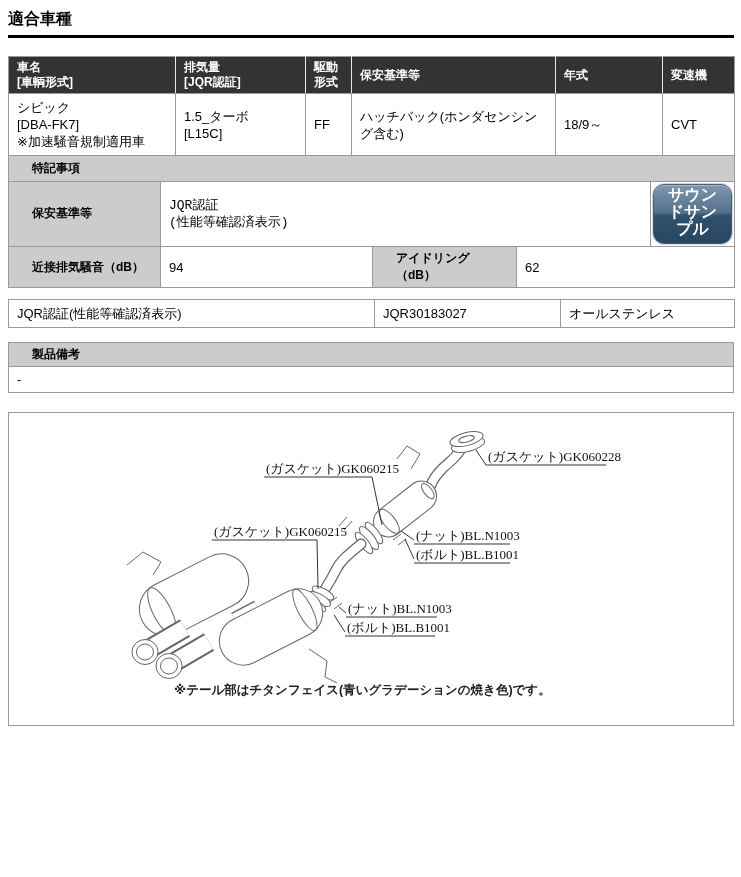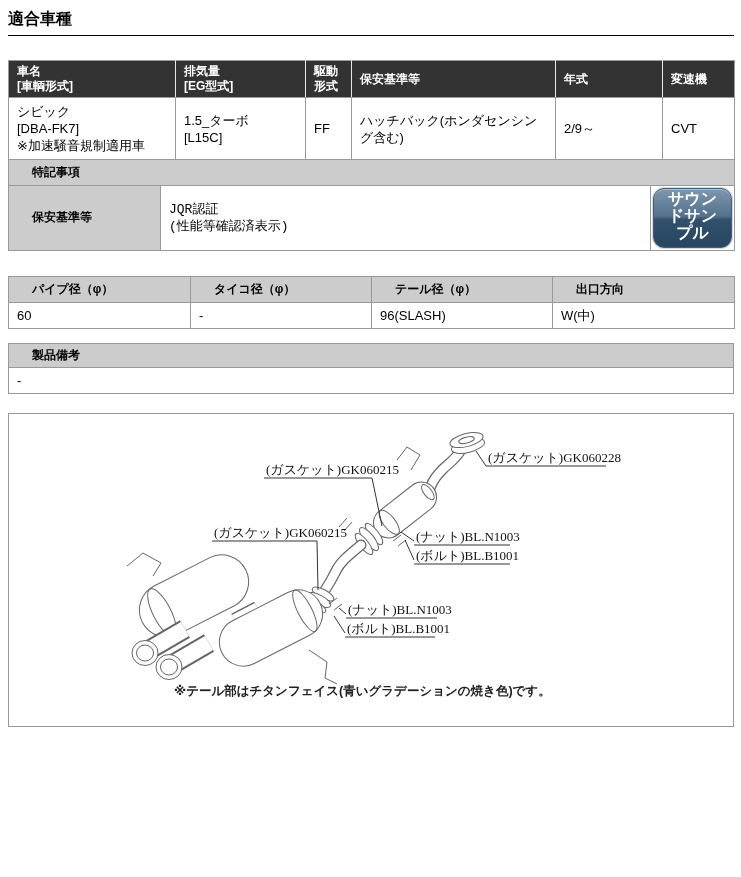--- a/index.html
+++ b/index.html
@@ -2,37 +2,37 @@
 <html><head>
 <meta charset="utf-8">
 <style>
   * { box-sizing: border-box; }
   html,body { margin:0; padding:0; background:#fff; }
   body { width:741px; height:877px; overflow:hidden;
          font-family:"Liberation Sans","DejaVu Sans",sans-serif; color:#000; }
   .page { padding:8px 7px 0 8px; width:741px; }
 
   h2.sec { font-size:16px; font-weight:bold; margin:0; padding:2px 0 7px 0;
-           border-bottom:1px solid #000000; line-height:18px; }
+           border-bottom:3px solid #000000; line-height:18px; }
   #sec2-title { margin-top:43px; }
 
   table { width:726px; border-collapse:collapse; table-layout:fixed;
           font-size:13px; line-height:17px; }
   td, th { border:1px solid #999; padding:3px 8px; vertical-align:middle;
            text-align:left; overflow:hidden; }
   th { font-weight:bold; font-size:12px; }
 
   .dark th { background:#333; color:#fff; line-height:15px; }
   .dark th { border-right-color:#e8e8e8; }
   .dark th:last-child { border-right-color:#999; }
 
   .gh { background:#ccc; font-weight:bold; font-size:12px;padding-left:23px; }
   .ml { white-space:pre-line; }
 
-  #vehicle-table { margin-top:24px;padding-left:34px; }
+  #vehicle-table { margin-top:18px;padding-left:34px; }
   #notes-table { margin-top:-1px; }
   #cert-table { margin-top:11px; }
   #size-table, #remarks-table { margin-top:14px; }
 
   tr.h34 { height:34px; } tr.h62 { height:62px; } tr.h26 { height:26px; }
   tr.h27 { height:27px; } tr.h46 { height:46px;font-family:Liberation Mono, monospace; } tr.h28 { height:28px; }
   tr.h24 { height:24px; }
 
   .btncell { text-align:center; padding:2px; }
   .sndbtn { display:inline-block; padding:3px 11px 4px; font-size:16px; font-weight:bold;
@@ -66,36 +66,36 @@
         <col style="width:46px">
       <col style="width:204px">
         <col style="width:107px">
         <col style="width:72px">
       </colgroup>
     <tbody>
         <tr class="h34">
       <th class="ml">車名
 [車輌形式]</th>
       <th class="ml">排気量
-[EG型式]</th>
+[JQR認証]</th>
       <th class="ml">駆動
 形式</th>
       <th>保安基準等</th>
       <th>年式</th>
       <th>変速機</th>
     </tr>
     <tr class="h62">
       <td class="ml">シビック
 [DBA-FK7]
 ※加速騒音規制適用車</td>
       <td class="ml">1.5_ターボ
 [L15C]</td>
       <td>FF</td>
       <td>ハッチバック(ホンダセンシング含む)</td>
-      <td>2/9～</td>
+      <td>18/9～</td>
       <td>CVT</td>
     </tr>
   </tbody>
     </table>
 
   <table id="notes-table">
     <colgroup>
         <col style="width:152px">
         <col style="width:212px">
         <col style="width:144px">
@@ -107,56 +107,45 @@
       <th class="gh" colspan="5">特記事項</th>
     </tr>
     <tr class="h46">
       <td class="gh">保安基準等</td>
       <td class="ml" colspan="3">JQR認証
 (性能等確認済表示)</td>
       <td class="btncell">
         <span class="sndbtn">サウンドサンプル</span>
       </td>
     </tr>
+    <tr class="h28">
+      <td class="gh">近接排気騒音（dB）</td>
+      <td>94</td>
+      <td class="gh">アイドリング（dB）</td>
+      <td colspan="2">62</td>
+    </tr>
   </tbody>
     </table>
 
 
   <table id="cert-table">
     <colgroup>
         <col style="width:366px">
         <col style="width:186px">
         <col style="width:174px">
       </colgroup>
     <tbody>
-  </tbody>
-    </table>
-
-  <table id="size-table">
-    <colgroup>
-        <col style="width:182px">
-        <col style="width:181px">
-        <col style="width:181px">
-        <col style="width:182px">
-      </colgroup>
-    <tbody>
-        <tr class="h26">
-      <th class="gh">パイプ径（φ）</th>
-      <th class="gh">タイコ径（φ）</th>
-      <th class="gh">テール径（φ）</th>
-      <th class="gh">出口方向</th>
-    </tr>
-    <tr class="h26">
-      <td>60</td>
-      <td>-</td>
-      <td>96(SLASH)</td>
-      <td>W(中)</td>
-    </tr>
-  </tbody>
-    </table>
+    <tr class="h28">
+      <td>JQR認証(性能等確認済表示)</td>
+      <td>JQR30183027</td>
+      <td>オールステンレス</td>
+    </tr>
+  </tbody>
+    </table>
+
 
   <table id="remarks-table">
     <tbody>
         <tr class="h24">
       <th class="gh">製品備考</th>
     </tr>
     <tr class="h26">
       <td>-</td>
     </tr>
   </tbody>

